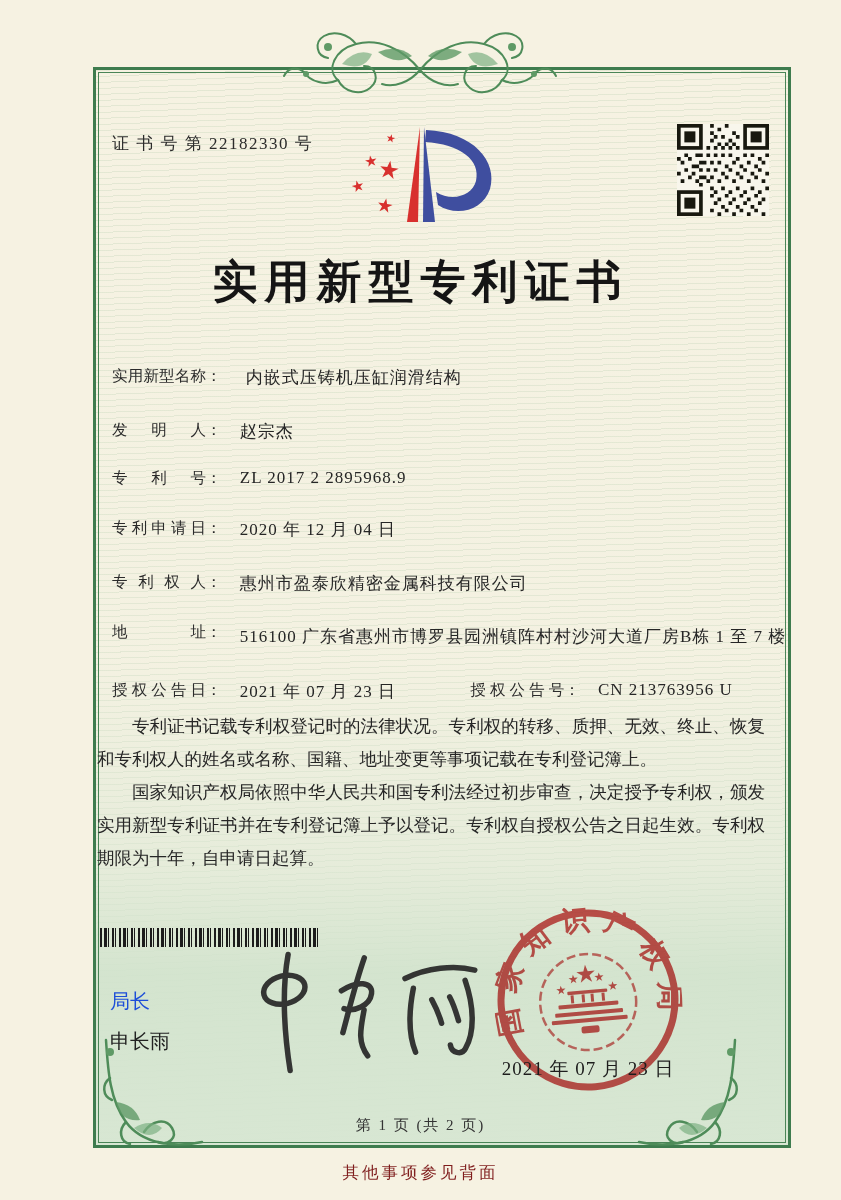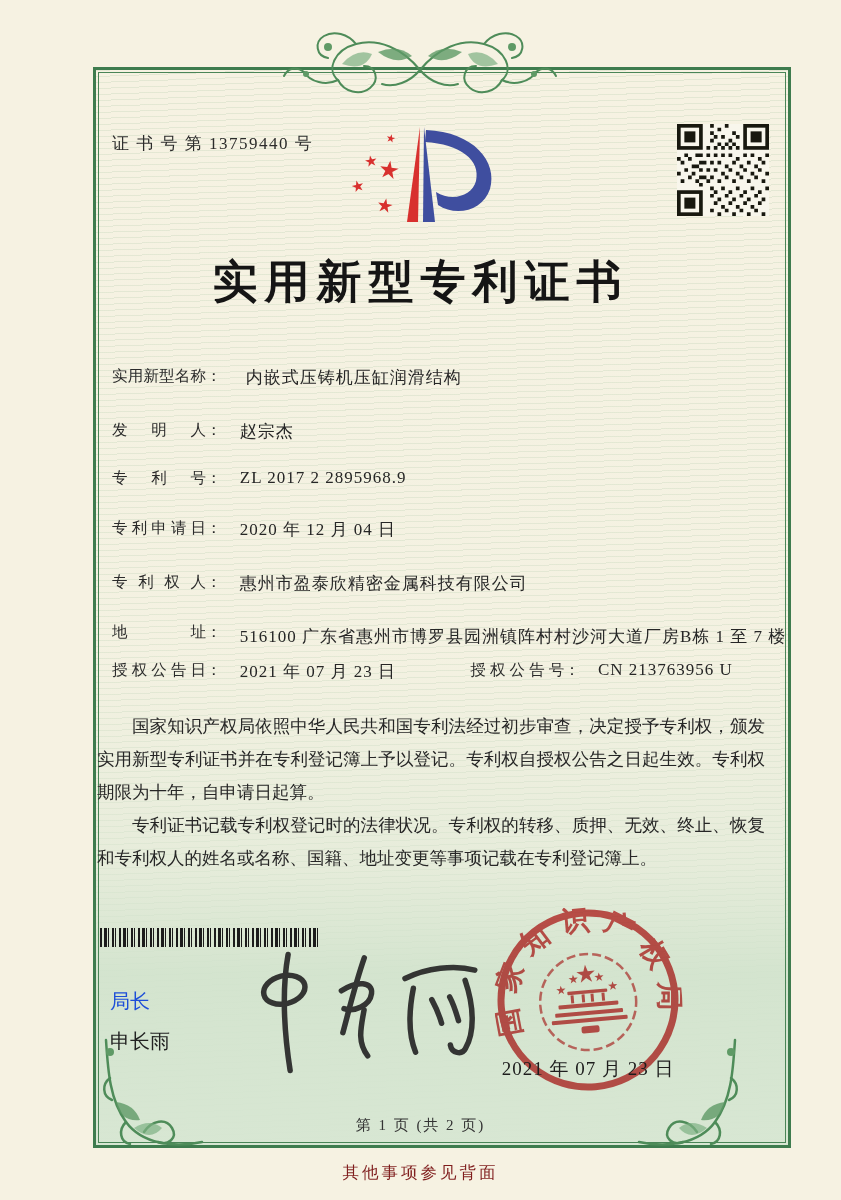--- a/index.html
+++ b/index.html
@@ -133,21 +133,21 @@
       <path d="M10,40 C2,46 2,58 12,62"></path>
       <path d="M16,64 q18,2 24,18 q-20,2 -24,-18 z" fill="#5f9a66" stroke="none" opacity="0.8"></path>
       <path d="M34,90 q16,-10 28,0 q-12,14 -28,0 z" fill="#7db183" stroke="none" opacity="0.7"></path>
       <circle cx="10" cy="14" r="4" fill="#5f9a66" stroke="none"></circle>
     </g>
   </svg>
   <svg class="ornament" style="left:636px;top:1038px;" width="105" height="110" viewBox="0 0 105 110">
     <use href="#corner" transform="translate(105,0) scale(-1,1)"></use>
   </svg>
 
-  <div class="cert-number">证 书 号 第 13759440 号</div>
+  <div class="cert-number">证 书 号 第 22182330 号</div>
 
   <svg class="logo" width="200" height="132" viewBox="0 0 200 132">
     <polygon points="98,23 85,118 96,118" fill="#d8302e"></polygon>
     <polygon points="102,23 101,118 113,118" fill="#3f4e9f"></polygon>
     <path d="M104,26 C152,28 176,58 168,85 C161,107 134,113 116,101 L114,88
              C130,98 150,92 154,77 C159,56 138,40 103,38 Z" fill="#3f4e9f"></path>
     <g fill="#d8302e" text-anchor="middle" font-family="'DejaVu Sans',sans-serif">
       <text x="68" y="38" font-size="11" transform="rotate(12 68 38)">★</text>
       <text x="50" y="62" font-size="15" transform="rotate(-10 50 62)">★</text>
       <text x="66" y="74" font-size="24" transform="rotate(8 66 74)">★</text>
@@ -214,30 +214,30 @@
     <span class="fvalue">2020 年 12 月 04 日</span>
   </div>
   <div class="frow" style="top:572px;">
     <span class="flabel">专利权人</span><span class="fcolon">：</span>
     <span class="fvalue">惠州市盈泰欣精密金属科技有限公司</span>
   </div>
   <div class="frow" style="top:622px;">
     <span class="flabel">地址</span><span class="fcolon">：</span>
     <span class="fvalue wrap">516100 广东省惠州市博罗县园洲镇阵村村沙河大道厂房B栋 1 至 7 楼</span>
   </div>
-  <div class="frow" style="top:660px;">
+  <div class="frow" style="top:680px;">
     <span class="flabel">授权公告日</span><span class="fcolon">：</span>
     <span class="fvalue">2021 年 07 月 23 日</span>
     <span class="second flabel">授权公告号</span><span class="fcolon">：</span>
     <span class="fvalue">CN 213763956 U</span>
   </div>
 
   <div class="body-text">
+    <p>专利证书记载专利权登记时的法律状况。专利权的转移、质押、无效、终止、恢复和专利权人的姓名或名称、国籍、地址变更等事项记载在专利登记簿上。</p>
     <p>国家知识产权局依照中华人民共和国专利法经过初步审查，决定授予专利权，颁发实用新型专利证书并在专利登记簿上予以登记。专利权自授权公告之日起生效。专利权期限为十年，自申请日起算。</p>
-    <p>专利证书记载专利权登记时的法律状况。专利权的转移、质押、无效、终止、恢复和专利权人的姓名或名称、国籍、地址变更等事项记载在专利登记簿上。</p>
   </div>
 
   <div class="barcode"></div>
 
   <div class="signer-title">局长</div>
   <div class="signer-name">申长雨</div>
 
   <svg class="signature" width="250" height="135" viewBox="0 0 250 135">
     <g fill="none" stroke="#262626" stroke-width="5.5" stroke-linecap="round" opacity="0.92">
       <path d="M52,12 C46,40 44,78 50,128"></path>

